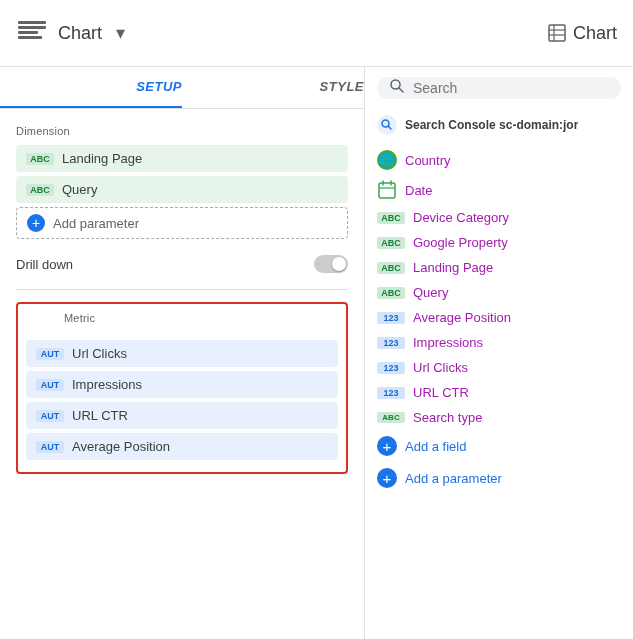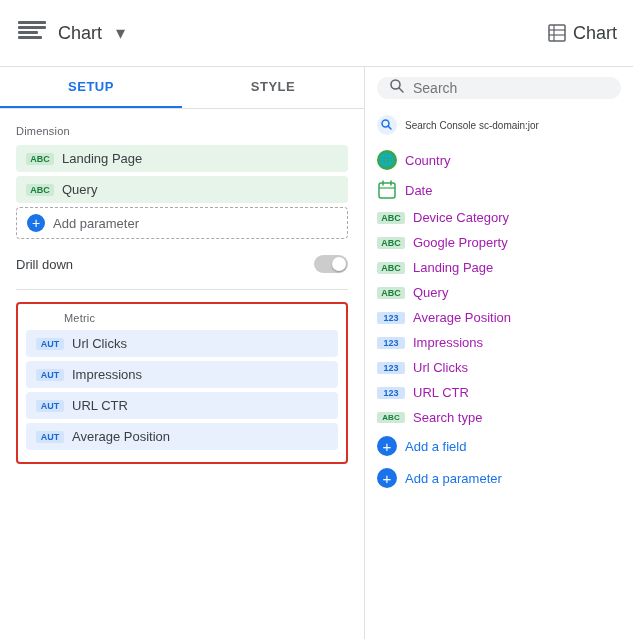--- a/index.html
+++ b/index.html
@@ -79,28 +79,29 @@
     }
 
     
     .tabs {
       display: flex;
       border-bottom: 1px solid #e0e0e0;
       flex-shrink: 0;
     }
     .tab {
       flex: 1;
-      text-align: center;
+      text-align: right;
       padding: 12px 0;
       font-size: 13px;
       font-weight: 600;
       color: #5f6368;
       cursor: pointer;
       border-bottom: 2px solid transparent;
       letter-spacing: 0.5px;
+      font-style: italic;
     }
     .tab.active {
       color: #1a73e8;
       border-bottom: 2px solid #1a73e8;
     }
 
     
     .panel-content {
       padding: 16px;
       overflow-y: auto;
@@ -212,21 +213,21 @@
     }
 
     
     .metric-section {
       border: 2px solid #d93025;
       border-radius: 4px;
       padding: 8px;
       margin-top: 4px;
     }
     .metric-section .section-label {
-      margin-bottom: 6px;
+      margin-bottom: 16px;
       margin-left: 2px;
       padding-left: 36px;
     }
 
     
     .right-panel {
       flex: 1;
       display: flex;
       flex-direction: column;
       overflow: hidden;
@@ -258,23 +259,23 @@
 
     
     .data-source-row {
       display: flex;
       align-items: center;
       gap: 8px;
       padding: 6px 12px;
       flex-shrink: 0;
     }
     .ds-name {
-      font-size: 10px;
+      font-size: 12px;
       color: #3c4043;
-      font-weight: 400;
+      font-weight: 700;
       white-space: nowrap;
       overflow: hidden;
       text-overflow: ellipsis;
     }
 
     
     .field-list {
       overflow-y: auto;
       flex: 1;
       padding: 4px 0;

